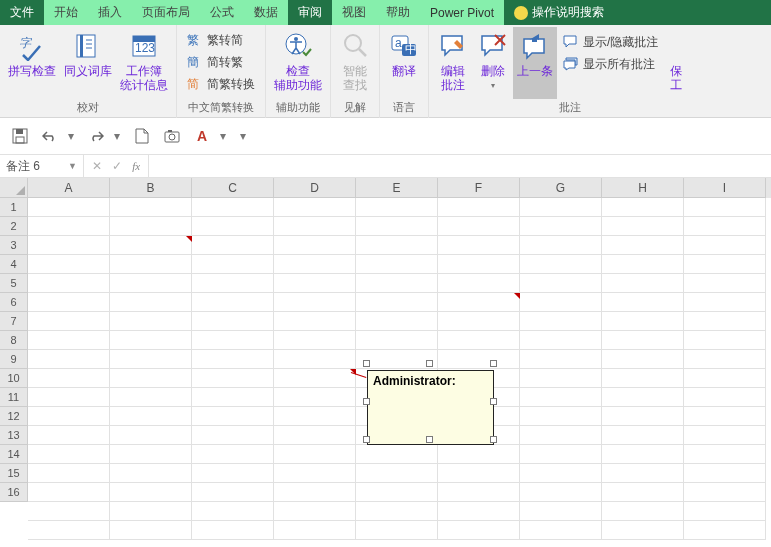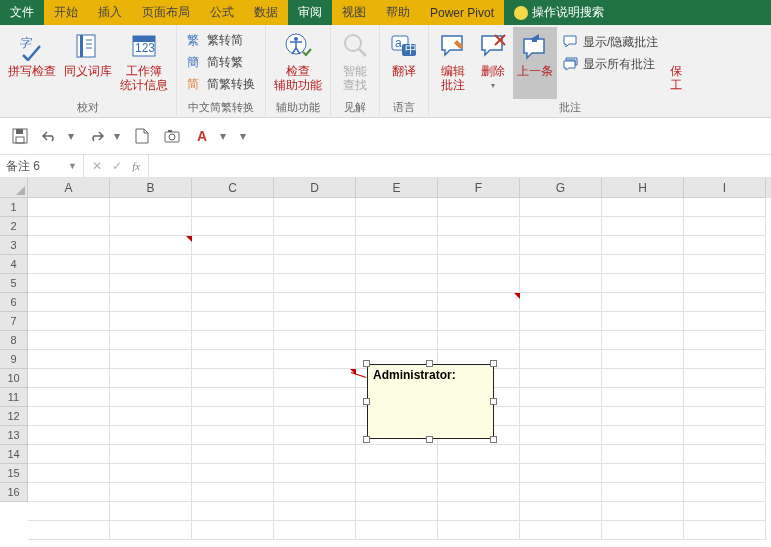--- a/index.html
+++ b/index.html
@@ -1,31 +1,31 @@
 <!DOCTYPE html>
 <html><head>
 <meta charset="utf-8">
 <style>
 *{box-sizing:border-box;margin:0;padding:0;font-family:"Microsoft YaHei",SimSun,Arial,sans-serif;font-size:12px;-webkit-user-select:none;user-select:none}
 body{width:771px;height:547px;background:#fff;overflow:hidden;position:relative}
-.menubar{height:25px;background:#eab308;display:flex;align-items:flex-start}
+.menubar{height:25px;background:#86efac;display:flex;align-items:flex-start}
 .mtab{height:25px;padding:0 10px;display:flex;align-items:center;color:#444;cursor:pointer}
 .mtab.file{background:#217346;color:#fff}
 .mtab.active{background:#217346;color:#fff}
 .mtab.pp{color:#333}
 .mtab.tellme{color:#fff}
 .bulb{display:inline-block;width:14px;height:14px;border-radius:50%;background:#f5d94b;margin-right:4px;position:relative}
 .ribbon{height:93px;background:#f1f1f1;border-bottom:1px solid #d6d6d6;display:flex}
 .rgrp{display:flex;flex-direction:column;align-items:center;justify-content:flex-end;padding:0 4px 3px;height:93px;position:relative;border-right:1px solid #e1e1e1}
 .rgrp-body{display:flex;flex:1;align-items:flex-start;padding-top:2px}
 .rgrp-label{font-size:11px;color:#666;height:16px;line-height:16px}
 .bigbtn{display:flex;flex-direction:column;align-items:center;justify-content:flex-start;padding:2px 4px 0;height:72px;cursor:pointer;min-width:40px}
 .bigbtn:hover,.hovered{background:#c5c5c5}
 .bigbtn .ico{height:34px;display:flex;align-items:center;justify-content:center}
-.bigbtn .lbl{font-size:12px;color:#b91c1c;text-align:center;line-height:14px;margin-top:1px}
+.bigbtn .lbl{font-size:12px;color:#6d28d9;text-align:center;line-height:14px;margin-top:1px}
 .bigbtn.disabled .lbl{color:#aaa}
 .smlist{display:flex;flex-direction:column;padding:2px 2px 0}
 .smrow{display:flex;align-items:center;height:22px;padding:0 4px;cursor:pointer;color:#444;white-space:nowrap}
 .smrow .sico{width:16px;height:16px;margin-right:4px;display:inline-flex;align-items:center;justify-content:center}
 svg{display:block}
 .qat{height:36px;background:#fff;display:flex;align-items:center;padding:0 8px;gap:6px}
 .qatbtn{width:24px;height:24px;display:flex;align-items:center;justify-content:center;cursor:pointer;color:#555;border-radius:2px}
 .qatdd{width:10px;color:#777}
 .fxbar{height:24px;border-top:1px solid #e1e1e1;border-bottom:1px solid #e1e1e1;display:flex;align-items:stretch}
 .namebox{width:84px;border-right:1px solid #e1e1e1;display:flex;align-items:center;padding:0 6px;justify-content:space-between}
@@ -527,21 +527,21 @@
         <div class="cell"></div>
       </div>
     </div>
 
   <div class="cmarker" style="left:186px;top:58px"></div>
   <div class="cmarker" style="left:514px;top:115px"></div>
   <div class="cmarker" style="left:350px;top:191px"></div>
 
   <div class="cline" style="left:351px;top:194px;width:16px;height:1px;transform:rotate(18deg);transform-origin:left"></div>
 
-  <div class="comment" style="left:367px;top:186px;width:127px;height:75px">
+  <div class="comment" style="left:367px;top:192px;width:127px;height:75px">
     <b>Administrator:</b>
   </div>
 
   <div class="chandle" style="left:363px;top:182px"></div>
   <div class="chandle" style="left:426px;top:182px"></div>
   <div class="chandle" style="left:490px;top:182px"></div>
   <div class="chandle" style="left:363px;top:220px"></div>
   <div class="chandle" style="left:490px;top:220px"></div>
   <div class="chandle" style="left:363px;top:258px"></div>
   <div class="chandle" style="left:426px;top:258px"></div>

